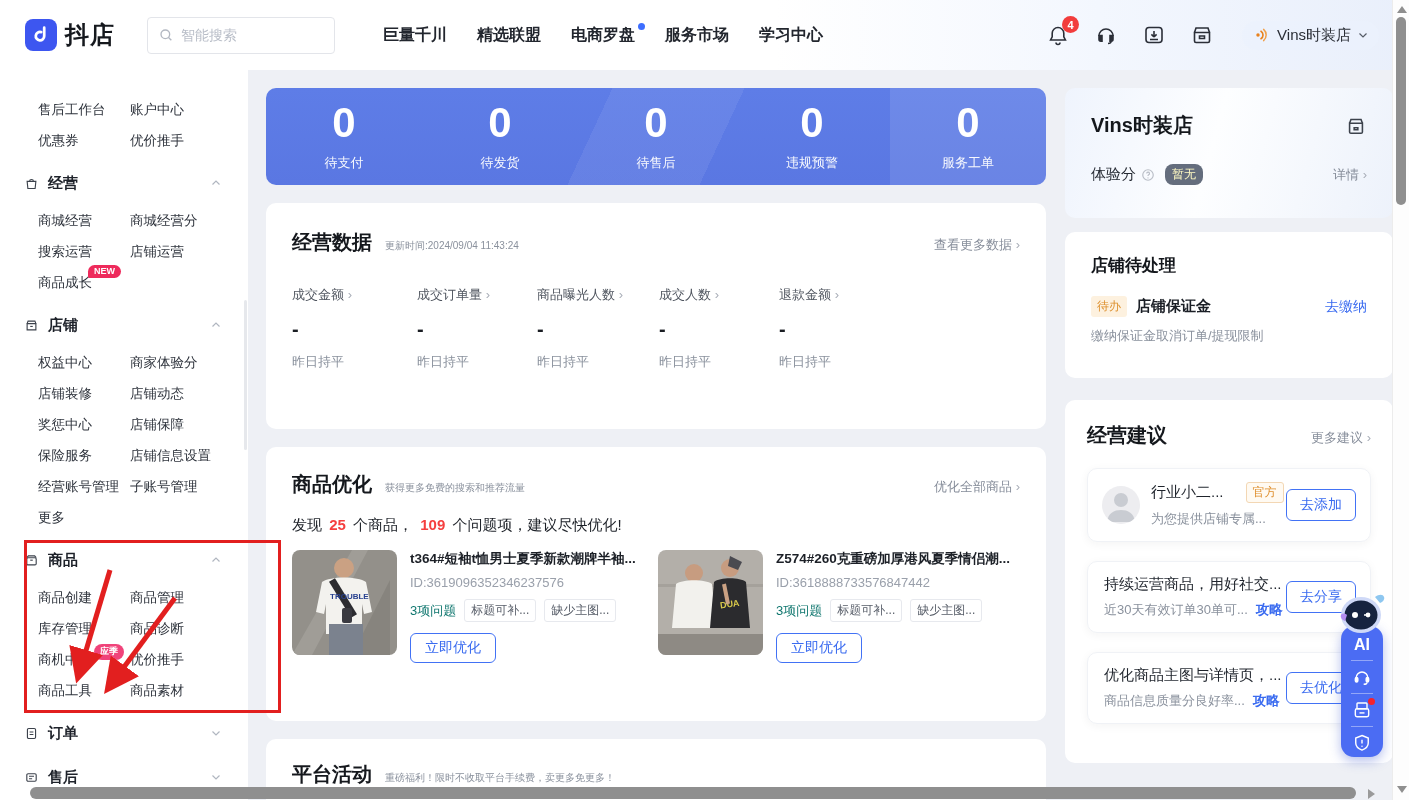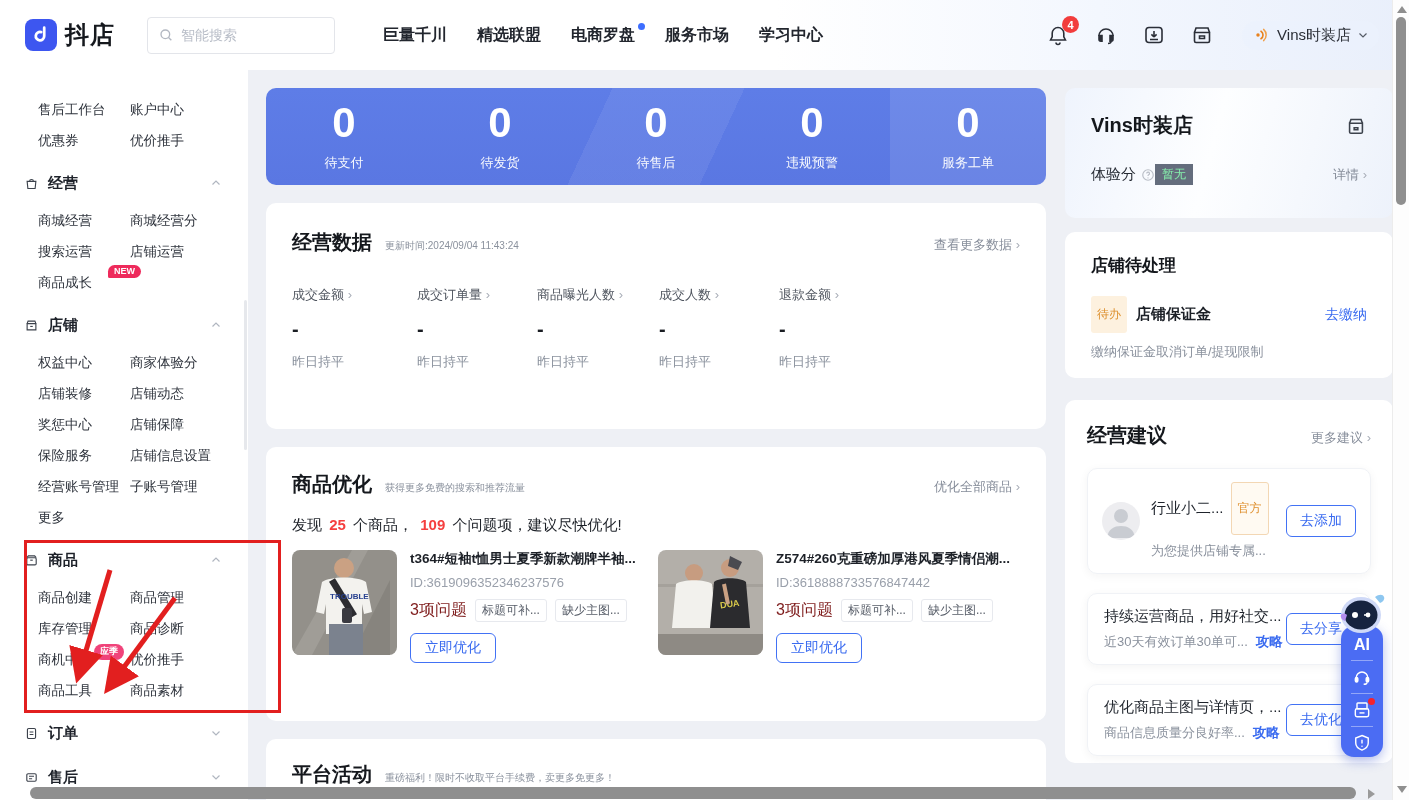--- a/index.html
+++ b/index.html
@@ -23,21 +23,21 @@
   .account { display:flex; align-items:center; margin-left:28px; background:rgba(235,242,253,.6); border-radius:18px; padding:5px 10px; cursor:pointer; }
   .account-name { font-size:15px; color:#2a2e36; margin:0 6px 0 7px; }
 
   
   .sidebar { position:absolute; left:0; top:70px; width:248px; height:730px; background:#fff; padding:24px 0 0 38px; z-index:1; }
   .side-row { display:flex; align-items:center; height:31px; }
   .side-link { width:92px; font-size:13.5px; color:#2e333c; cursor:pointer; white-space:nowrap; position:relative; }
   .side-sec { display:flex; align-items:center; height:44px; margin-top:5px; margin-left:-14px; cursor:pointer; }
   .side-sec .sec-title { font-size:15px; font-weight:700; color:#1e222a; margin-left:9px; }
   .sec-chev { margin-left:auto; margin-right:26px; }
-  .pill { display:inline-block; font-size:9px; font-weight:700; color:#fff; border-radius:8px 8px 8px 2px; padding:1px 6px 2px; position:absolute; top:-9px; left:70px; white-space:nowrap; }
+  .pill { display:inline-block; font-size:9px; font-weight:700; color:#fff; border-radius:8px 8px 8px 2px; padding:1px 6px 2px; position:absolute; top:-9px; left:50px; white-space:nowrap; }
   .pill-new { background:#ee2a5b; }
   .pill-season { background:#f0437a; border-radius:8px; left:56px; top:-7px; }
   .side-scroll { position:absolute; left:244px; top:230px; width:3px; height:150px; background:#e6e8ec; border-radius:2px; }
 
   
   .red-box { position:absolute; left:24px; top:540px; width:257px; height:173px; border:3px solid #e21f1f; z-index:6; pointer-events:none; }
   .red-arrows { position:absolute; left:0; top:70px; width:300px; height:730px; z-index:7; pointer-events:none; }
 
   
   .main { position:absolute; left:266px; top:88px; width:780px; }
@@ -68,57 +68,57 @@
   .opt-summary { margin-top:18px; font-size:15px; color:#1c2027; }
   .red-num { color:#f53f3f; font-weight:700; margin:0 3px; }
   .prods { display:flex; margin-top:15px; }
   .prod { display:flex; width:372px; }
   .prod + .prod { margin-left:4px; }
   .prod-img { width:105px; height:105px; border-radius:8px; overflow:hidden; flex:none; }
   .prod-info { padding-left:13px; width:250px; }
   .p-title { font-size:13.5px; font-weight:700; color:#1c2027; white-space:nowrap; overflow:hidden; text-overflow:ellipsis; }
   .p-id { font-size:13px; color:#9aa0ab; margin-top:7px; }
   .p-tags { display:flex; align-items:center; margin-top:9px; }
-  .p-issues { font-size:16px; color:#7f1d1d; flex:none; }
+  .p-issues { font-size:13px; color:#0f766e; flex:none; }
   .p-tag { border:1px solid #e7e9ee; border-radius:3px; font-size:12px; color:#565c67; padding:2px 6px; margin-left:8px; max-width:74px; white-space:nowrap; overflow:hidden; text-overflow:ellipsis; }
   .btn-line { display:inline-block; margin-top:11px; border:1px solid #4272f5; color:#3a6bf0; border-radius:6px; font-size:14px; padding:5px 14px; background:#fff; cursor:pointer; }
 
   .act { margin-top:18px; height:140px; padding:22px 26px 0; }
   .act-box { margin-top:14px; height:70px; background:#fcf6ec; border-radius:8px; display:flex; align-items:center; padding:0 20px; }
   .act-ico { width:26px; height:19px; border-radius:4px; background:linear-gradient(180deg,#f7b25c,#ef9330); flex:none; }
   .act-title { font-size:15px; font-weight:700; color:#262b34; margin-left:15px; }
   .act-link { margin-left:auto; font-size:13px; color:#868d9a; cursor:pointer; }
 
   
   .rp { position:absolute; left:1065px; width:328px; }
   .rp-a { top:88px; height:130px; padding:24px 26px 0; background:linear-gradient(105deg,#eff4fd 0%,#fdfeff 45%,#edf2fb 100%); }
   .rp-a { position:absolute; border-radius:10px; }
   .rp-head { display:flex; align-items:center; }
   .rp-title { font-size:20px; font-weight:700; color:#14171c; }
   .exp-row { display:flex; align-items:center; margin-top:25px; }
   .exp-label { font-size:15px; color:#262b34; }
   .q-ico { margin-left:5px; }
-  .badge-none { margin-left:0; background:#646d7d; color:#86efac; font-size:12px; border-radius:0; padding:2px 7px; }
+  .badge-none { margin-left:10px; background:#646d7d; color:#fef9c3; font-size:12px; border-radius:8px; padding:2px 7px; }
   .exp-more { margin-left:auto; font-size:13px; color:#868d9a; cursor:pointer; }
 
   .rp-b { position:absolute; top:232px; height:146px; background:#fff; border-radius:10px; padding:22px 26px 0; }
   .rp-title-md { font-size:17px; font-weight:700; color:#14171c; }
   .todo-row { display:flex; align-items:center; margin-top:19px; }
-  .badge-todo { background:#fdf1df; color:#dd8f2c; font-size:12px; border-radius:3px; padding:10px 6px; }
+  .badge-todo { background:#fdf1df; color:#dd8f2c; font-size:12px; border-radius:3px; padding:2px 6px; }
   .todo-name { font-size:15px; font-weight:700; color:#1b1f26; margin-left:9px; }
   .todo-action { margin-left:auto; font-size:14px; color:#3a6bf0; cursor:pointer; }
   .todo-desc { font-size:13px; color:#8a919d; margin-top:10px; }
 
   .rp-c { position:absolute; top:400px; height:363px; background:#fff; border-radius:10px; padding:22px 22px 0; }
   .sug-card { border:1px solid #f0f2f6; border-radius:10px; box-shadow:0 2px 10px rgba(30,35,44,.05); padding:13px 14px; margin-top:19px; display:flex; align-items:center; }
   .avatar { width:38px; height:38px; border-radius:50%; background:#ededf0; overflow:hidden; flex:none; }
   .sug-mid { margin-left:11px; width:150px; }
   .sug-title-row { display:flex; align-items:center; }
   .sug-title { font-size:15px; color:#1f242c; font-weight:500; white-space:nowrap; }
-  .badge-official { margin-left:7px; border:1px solid #f3d7b4; background:#fffaf2; color:#df8f2e; font-size:12px; border-radius:3px; padding:17px 6px; flex:none; }
+  .badge-official { margin-left:22px; border:1px solid #f3d7b4; background:#fffaf2; color:#df8f2e; font-size:12px; border-radius:3px; padding:1px 6px; flex:none; }
   .sug-desc { font-size:13px; color:#8a919d; margin-top:7px; white-space:nowrap; }
   .sug-desc .tip { color:#3a6bf0; font-weight:700; font-size:13.5px; margin-left:8px; cursor:pointer; }
   .btn-sug { margin-left:auto; border:1px solid #4272f5; color:#3a6bf0; background:#fff; border-radius:6px; font-size:14px; padding:6px 13px; flex:none; cursor:pointer; }
   .sug-mid2 { margin-left:2px; width:178px; }
 
   
   .ai-bar { position:absolute; left:1341px; top:626px; width:42px; height:131px; background:#4b6cf3; border-radius:13px; z-index:8; display:flex; flex-direction:column; align-items:center; box-shadow:0 4px 12px rgba(40,70,200,.35); }
   .ai-label { color:#fff; font-size:16px; font-weight:700; margin-top:10px; }
   .ai-div { width:22px; height:1px; background:rgba(255,255,255,.4); margin:6px 0; }
   .ai-ico { position:relative; width:20px; height:20px; }

